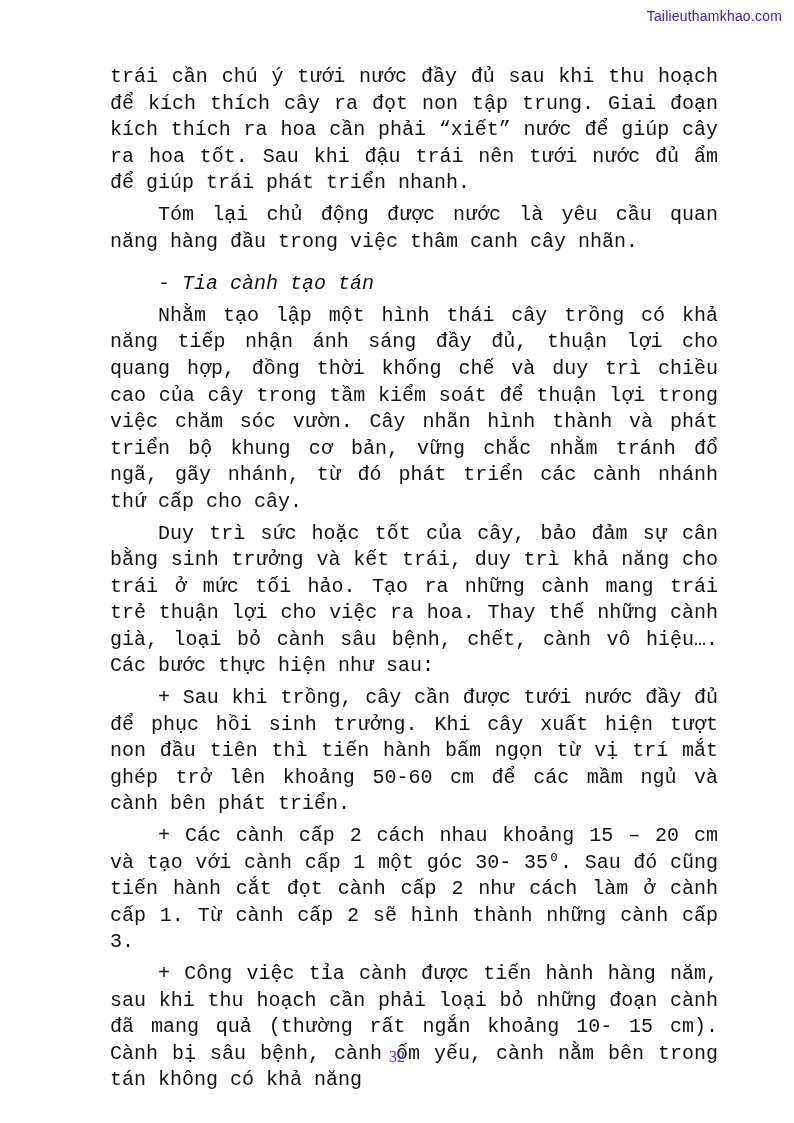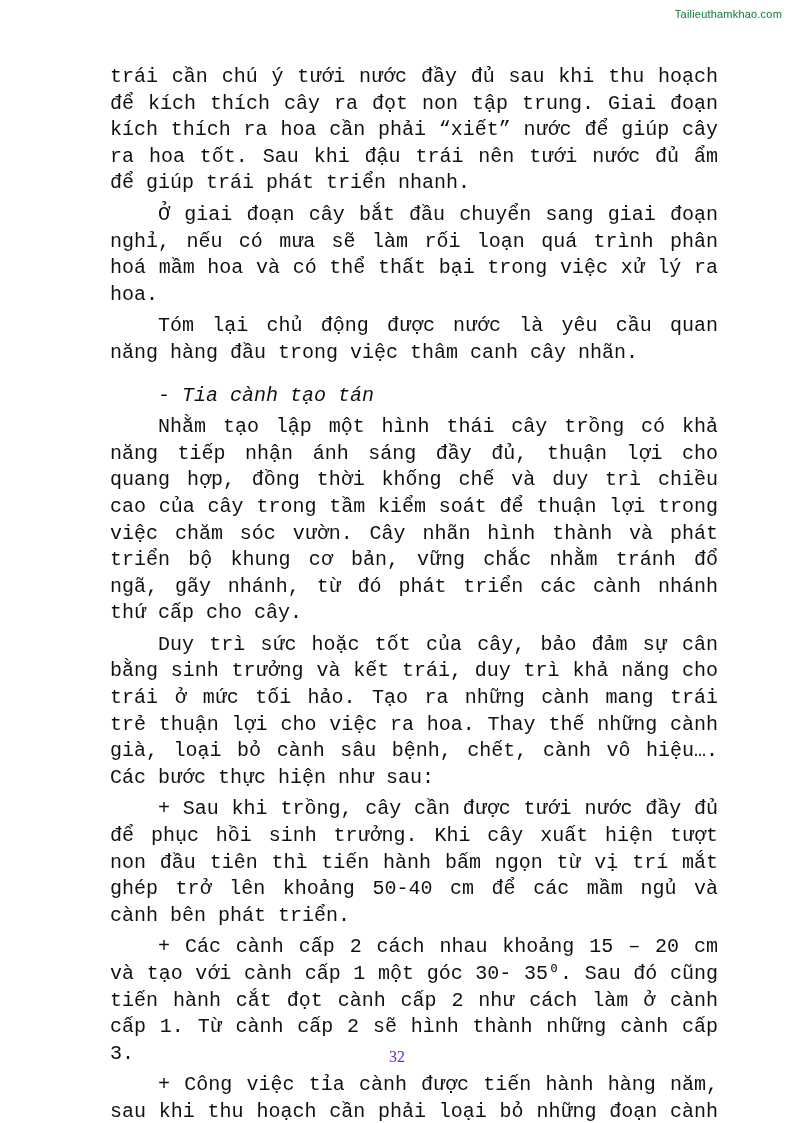--- a/index.html
+++ b/index.html
@@ -14,22 +14,22 @@
     background: #ffffff;
     overflow: hidden;
     font-family: "Liberation Serif", "DejaVu Serif", serif;
     color: #111111;
   }
   .watermark {
     position: absolute;
     top: 8px;
     right: 12px;
     font-family: "Liberation Sans", "DejaVu Sans", sans-serif;
-    font-size: 11px;
-    color: #15803d;
+    font-size: 14px;
+    color: #4c1d95;
     text-shadow: 1px 1px 0 #ffffff, -1px -1px 0 #e8e8e8;
     letter-spacing: 0.2px;
     user-select: none;
   }
   .body-text {
     position: absolute;
     top: 64px;
     left: 110px;
     width: 608px;
     font-size: 20px;
@@ -60,24 +60,23 @@
   }
 </style>
 </head>
 <body>
 
 <div class="page">
   <span class="watermark">Tailieuthamkhao.com</span>
 
   <main class="body-text">
       <p class="para body">trái cần chú ý tưới nước đầy đủ sau khi thu hoạch để kích thích cây ra đọt non tập trung. Giai đoạn kích thích ra hoa cần phải “xiết” nước để giúp cây ra hoa tốt. Sau khi đậu trái nên tưới nước đủ ẩm để giúp trái phát triển nhanh.</p>
-      <p class="para body indent">Ở giai đoạn cây bắt đầu chuyển sang giai đoạn nghỉ, nếu có mưa sẽ làm rối loạn quá trình phân hoá mầm hoa và có thể thất bại trong việc xử lý ra hoa.</p>
       <p class="para body indent">Tóm lại chủ động được nước là yêu cầu quan năng hàng đầu trong việc thâm canh cây nhãn.</p>
       <p class="para heading-italic indent">- Tia cành tạo tán</p>
       <p class="para body indent">Nhằm tạo lập một hình thái cây trồng có khả năng tiếp nhận ánh sáng đầy đủ, thuận lợi cho quang hợp, đồng thời khống chế và duy trì chiều cao của cây trong tầm kiểm soát để thuận lợi trong việc chăm sóc vườn. Cây nhãn hình thành và phát triển bộ khung cơ bản, vững chắc nhằm tránh đổ ngã, gãy nhánh, từ đó phát triển các cành nhánh thứ cấp cho cây.</p>
       <p class="para body indent">Duy trì sức hoặc tốt của cây, bảo đảm sự cân bằng sinh trưởng và kết trái, duy trì khả năng cho trái ở mức tối hảo. Tạo ra những cành mang trái trẻ thuận lợi cho việc ra hoa. Thay thế những cành già, loại bỏ cành sâu bệnh, chết, cành vô hiệu…. Các bước thực hiện như sau:</p>
-      <p class="para body indent">+ Sau khi trồng, cây cần được tưới nước đầy đủ để phục hồi sinh trưởng. Khi cây xuất hiện tượt non đầu tiên thì tiến hành bấm ngọn từ vị trí mắt ghép trở lên khoảng 50-40 cm để các mầm ngủ và cành bên phát triển.</p>
+      <p class="para body indent">+ Sau khi trồng, cây cần được tưới nước đầy đủ để phục hồi sinh trưởng. Khi cây xuất hiện tượt non đầu tiên thì tiến hành bấm ngọn từ vị trí mắt ghép trở lên khoảng 50-60 cm để các mầm ngủ và cành bên phát triển.</p>
       <p class="para body indent">+ Các cành cấp 2 cách nhau khoảng 15 – 20 cm và tạo với cành cấp 1 một góc 30- 35⁰. Sau đó cũng tiến hành cắt đọt cành cấp 2 như cách làm ở cành cấp 1. Từ cành cấp 2 sẽ hình thành những cành cấp 3.</p>
       <p class="para body indent">+ Công việc tỉa cành được tiến hành hàng năm, sau khi thu hoạch cần phải loại bỏ những đoạn cành đã mang quả (thường rất ngắn khoảng 10- 15 cm). Cành bị sâu bệnh, cành ốm yếu, cành nằm bên trong tán không có khả năng</p>
     </main>
 
   <div class="page-number">32</div>
 </div>
 
 </body></html>

